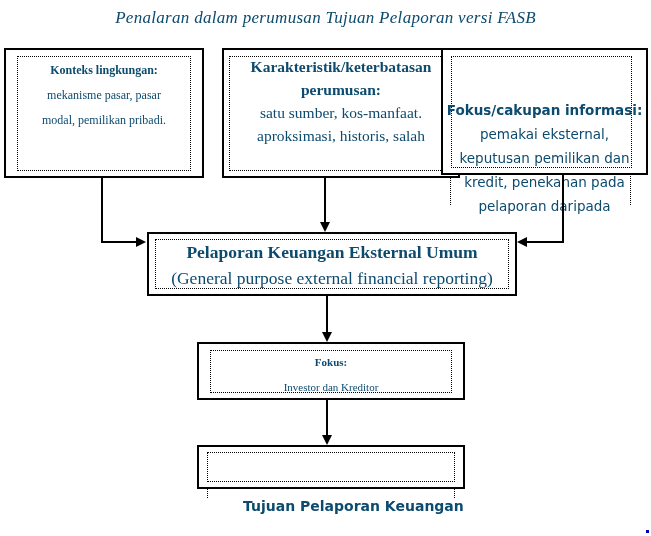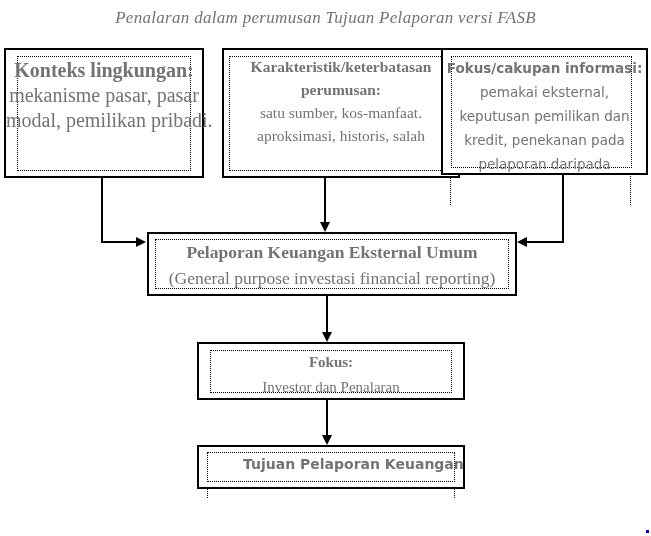--- a/index.html
+++ b/index.html
@@ -1,27 +1,27 @@
 <!DOCTYPE html>
 <html><head>
 <meta charset="utf-8">
 <style>
   html,body{margin:0;padding:0;background:#ffffff;}
   .canvas{position:relative;width:651px;height:536px;background:#ffffff;overflow:hidden;
-          color:#737373;font-family:"Liberation Serif",serif;}
+          color:#0c4a6e;font-family:"Liberation Serif",serif;}
 
   .title{position:absolute;left:0;top:8px;width:651px;text-align:center;
          font:italic 17px "Liberation Serif",serif;letter-spacing:.3px;white-space:nowrap;}
 
   .outer-box{position:absolute;border:2px solid #000;background:#fff;box-sizing:border-box;}
   .inner-dotted{position:absolute;border:1px dotted #000;}
   .box-text{position:absolute;left:0;right:0;text-align:center;}
   .box-text div{white-space:nowrap;}
   .serif{font-family:"Liberation Serif",serif;}
-  .sans{font-family:"DejaVu Sans","Liberation Sans",sans-serif;}
+  .sans{font-family:"DejaVu Sans","Liberation Sans",sans-serif;margin-top:42px;}
   .bold{font-weight:bold;}
 
   .vline,.hline{position:absolute;background:#000;}
   .vline{width:2px;}
   .hline{height:2px;}
   .ah-down{position:absolute;width:0;height:0;
            border-left:5px solid transparent;border-right:5px solid transparent;border-top:10px solid #000;}
   .ah-right{position:absolute;width:0;height:0;
             border-top:5px solid transparent;border-bottom:5px solid transparent;border-left:10px solid #000;}
   .ah-left{position:absolute;width:0;height:0;
@@ -32,21 +32,21 @@
 </style>
 </head>
 <body>
 
 <div class="canvas">
 
   <div class="title">Penalaran dalam perumusan Tujuan Pelaporan versi FASB</div>
 
   <div class="outer-box" style="left:4px;top:48px;width:200px;height:130px;">
     <div class="inner-dotted" style="left:11px;right:11px;top:6px;bottom:5px;"></div>
-    <div class="box-text serif" style="top:8px;font-size:20px;line-height:25px;">
+    <div class="box-text serif" style="top:8px;font-size:12px;line-height:25px;">
       <div class="bold">Konteks lingkungan:</div>
       <div>mekanisme pasar, pasar</div>
       <div>modal, pemilikan pribadi.</div>
     </div>
   </div>
 
   <div class="outer-box" style="left:222px;top:48px;width:238px;height:130px;">
     <div class="inner-dotted" style="left:5px;right:5px;top:6px;bottom:5px;"></div>
     <div class="box-text serif" style="top:5px;font-size:15.5px;line-height:23px;">
       <div class="bold">Karakteristik/keterbatasan</div>
@@ -78,32 +78,32 @@
   <div class="ah-down" style="left:320px;top:222px;"></div>
 
   <div class="vline" style="left:562px;top:175px;height:68px;"></div>
   <div class="hline" style="left:527px;top:241px;width:37px;"></div>
   <div class="ah-left" style="left:517px;top:237px;"></div>
 
   <div class="outer-box" style="left:147px;top:232px;width:370px;height:64px;">
     <div class="inner-dotted" style="left:6px;right:6px;top:5px;bottom:5px;"></div>
     <div class="box-text serif" style="top:5px;font-size:17.5px;line-height:26px;">
       <div class="bold">Pelaporan Keuangan Eksternal Umum</div>
-      <div>(General purpose investasi financial reporting)</div>
+      <div>(General purpose external financial reporting)</div>
     </div>
   </div>
 
   <div class="vline" style="left:326px;top:296px;height:37px;"></div>
   <div class="ah-down" style="left:322px;top:332px;"></div>
 
   <div class="outer-box" style="left:197px;top:342px;width:268px;height:58px;">
     <div class="inner-dotted" style="left:11px;right:11px;top:6px;bottom:5px;"></div>
-    <div class="box-text serif" style="top:6px;font-size:15px;line-height:25px;">
+    <div class="box-text serif" style="top:6px;font-size:11px;line-height:25px;">
       <div class="bold">Fokus:</div>
-      <div>Investor dan Penalaran</div>
+      <div>Investor dan Kreditor</div>
     </div>
   </div>
 
   <div class="vline" style="left:326px;top:400px;height:36px;"></div>
   <div class="ah-down" style="left:322px;top:435px;"></div>
 
   <div class="outer-box" style="left:197px;top:445px;width:268px;height:44px;">
     <div class="inner-dotted" style="left:8px;right:8px;top:5px;bottom:5px;"></div>
     <div class="box-text sans" style="top:5px;font-size:14px;line-height:25px;padding-left:44px;">
       <div class="bold">Tujuan Pelaporan Keuangan</div>

